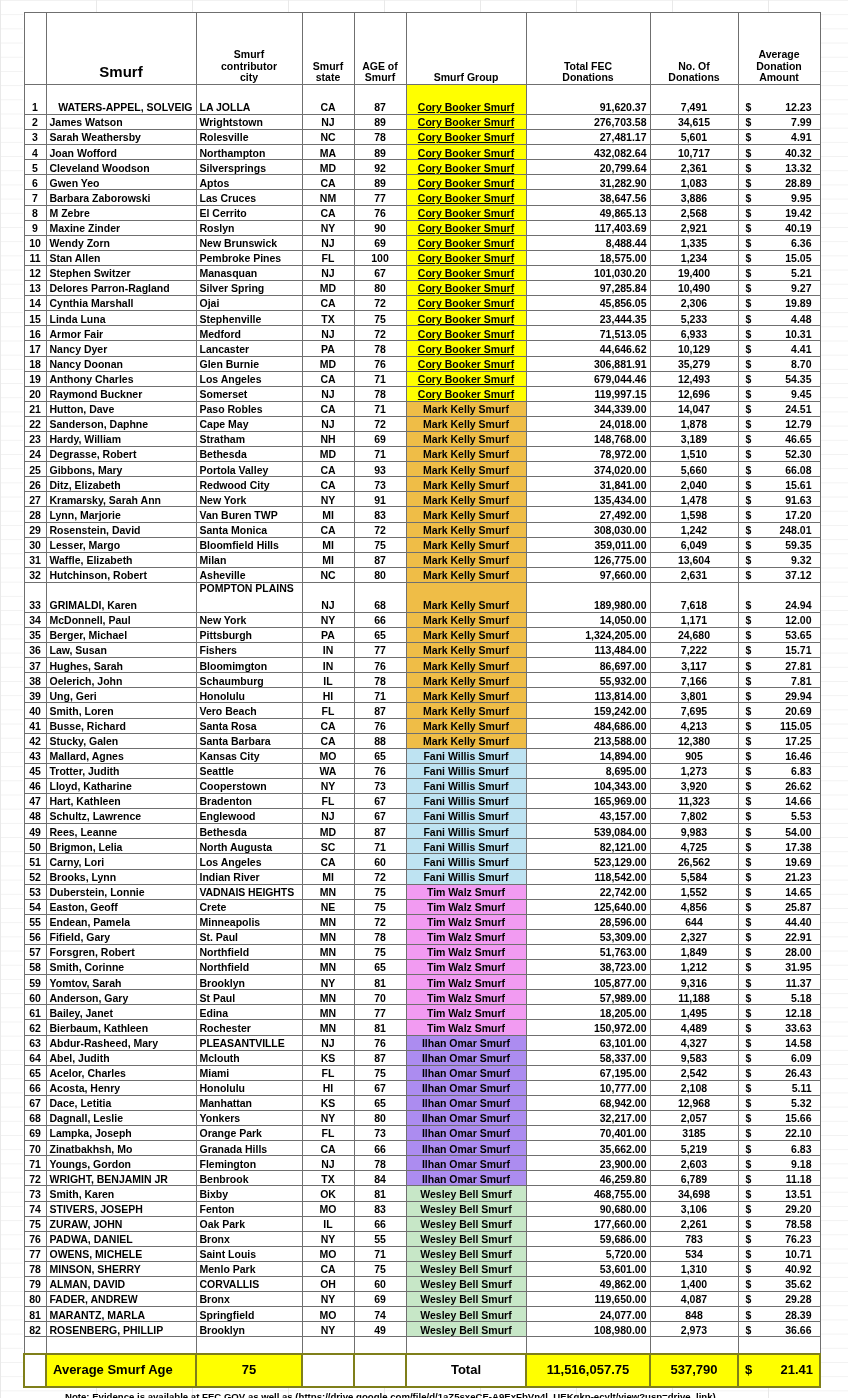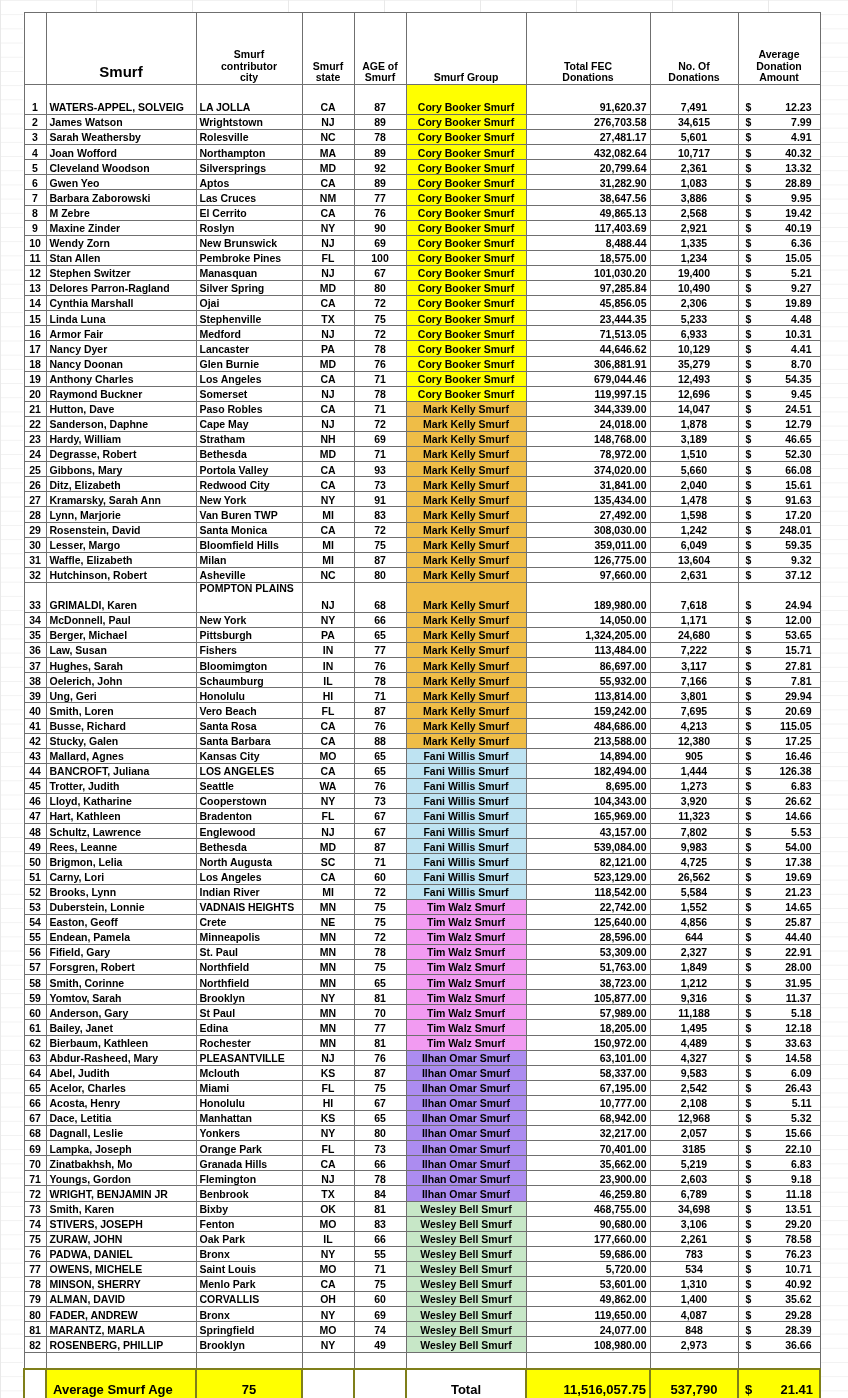--- a/index.html
+++ b/index.html
@@ -63,50 +63,50 @@
   td.age{text-align:center;}
   td.group{text-align:center;}
   td.money{text-align:right;padding-right:5px;}
   td.cnt{text-align:center;}
   td.avgcell{padding:0;}
   .avg-in{display:flex;justify-content:space-between;align-items:flex-end;padding:0 5px 0 4px;}
   .avg-in .dol{font-weight:bold;}
   .avg-in .val{font-weight:bold;}
 
   
-  .g-cory{background:#FFFF00 !important;}
+  .g-cory{background:#FFFF00 !important;text-decoration:underline;}
   .g-kelly{background:#EFBD47 !important;}
   .g-fani{background:#BEE3F2 !important;}
   .g-walz{background:#F29BF2 !important;}
   .g-omar{background:#AC8CF0 !important;margin-left:28px;}
   .g-bell{background:#C7E7C7 !important;}
 
   
   tr.tall{height:30px;}
   tr.tall td{vertical-align:bottom;}
-  td.name2{white-space:normal;line-height:1.15;}
+  td.name2{white-space:normal;line-height:1.15;text-align:right;}
   td.city2{white-space:normal;line-height:1.15;}
 
   td.small-city{font-size:9px;letter-spacing:-0.1px;}
 
   
   tr.spacer{height:17px;}
   tr.spacer td{border-color:#6f6f6f;}
 
   
-  tr.totrow{height:43px;margin-top:40px;}
+  tr.totrow{height:33px;margin-top:40px;}
   tr.totrow td{
     border:2px solid #7f7f1a;
     font-size:13px;
     vertical-align:middle;
     text-align:center;
   }
   tr.totrow td.yel{background:#FFFF00 !important;}
   tr.totrow td.lbl{text-align:left;padding-left:6px;}
-  tr.totrow td.rt{text-align:right;}
+  tr.totrow td.rt{text-align:center;}
   tr.totrow td.avgtot{padding:0;}
   tr.totrow .avg-in{padding:0 6px 0 6px;height:100%;align-items:center;}
 
   
   .notes{margin-top:2px;width:796px;}
   .noteline{font-size:9.6px;font-weight:bold;line-height:1.45;white-space:nowrap;}
   .note-a{padding-left:42px;}
 </style>
 </head>
 <body>
@@ -843,36 +843,20 @@
             <td class="money">14,894.00</td>
             <td class="cnt">905</td>
             <td class="avgcell">
               <div class="avg-in">
                 <span class="dol">$</span>
                 <span class="val">16.46</span>
               </div>
             </td>
           </tr>
           <tr>
-            <td class="num">44</td>
-            <td class="name">BANCROFT, Juliana</td>
-            <td class="city">LOS ANGELES</td>
-            <td class="state">CA</td>
-            <td class="age">65</td>
-            <td class="group g-fani">Fani Willis Smurf</td>
-            <td class="money">182,494.00</td>
-            <td class="cnt">1,444</td>
-            <td class="avgcell">
-              <div class="avg-in">
-                <span class="dol">$</span>
-                <span class="val">126.38</span>
-              </div>
-            </td>
-          </tr>
-          <tr>
             <td class="num">45</td>
             <td class="name">Trotter, Judith</td>
             <td class="city">Seattle</td>
             <td class="state">WA</td>
             <td class="age">76</td>
             <td class="group g-fani">Fani Willis Smurf</td>
             <td class="money">8,695.00</td>
             <td class="cnt">1,273</td>
             <td class="avgcell">
               <div class="avg-in">

